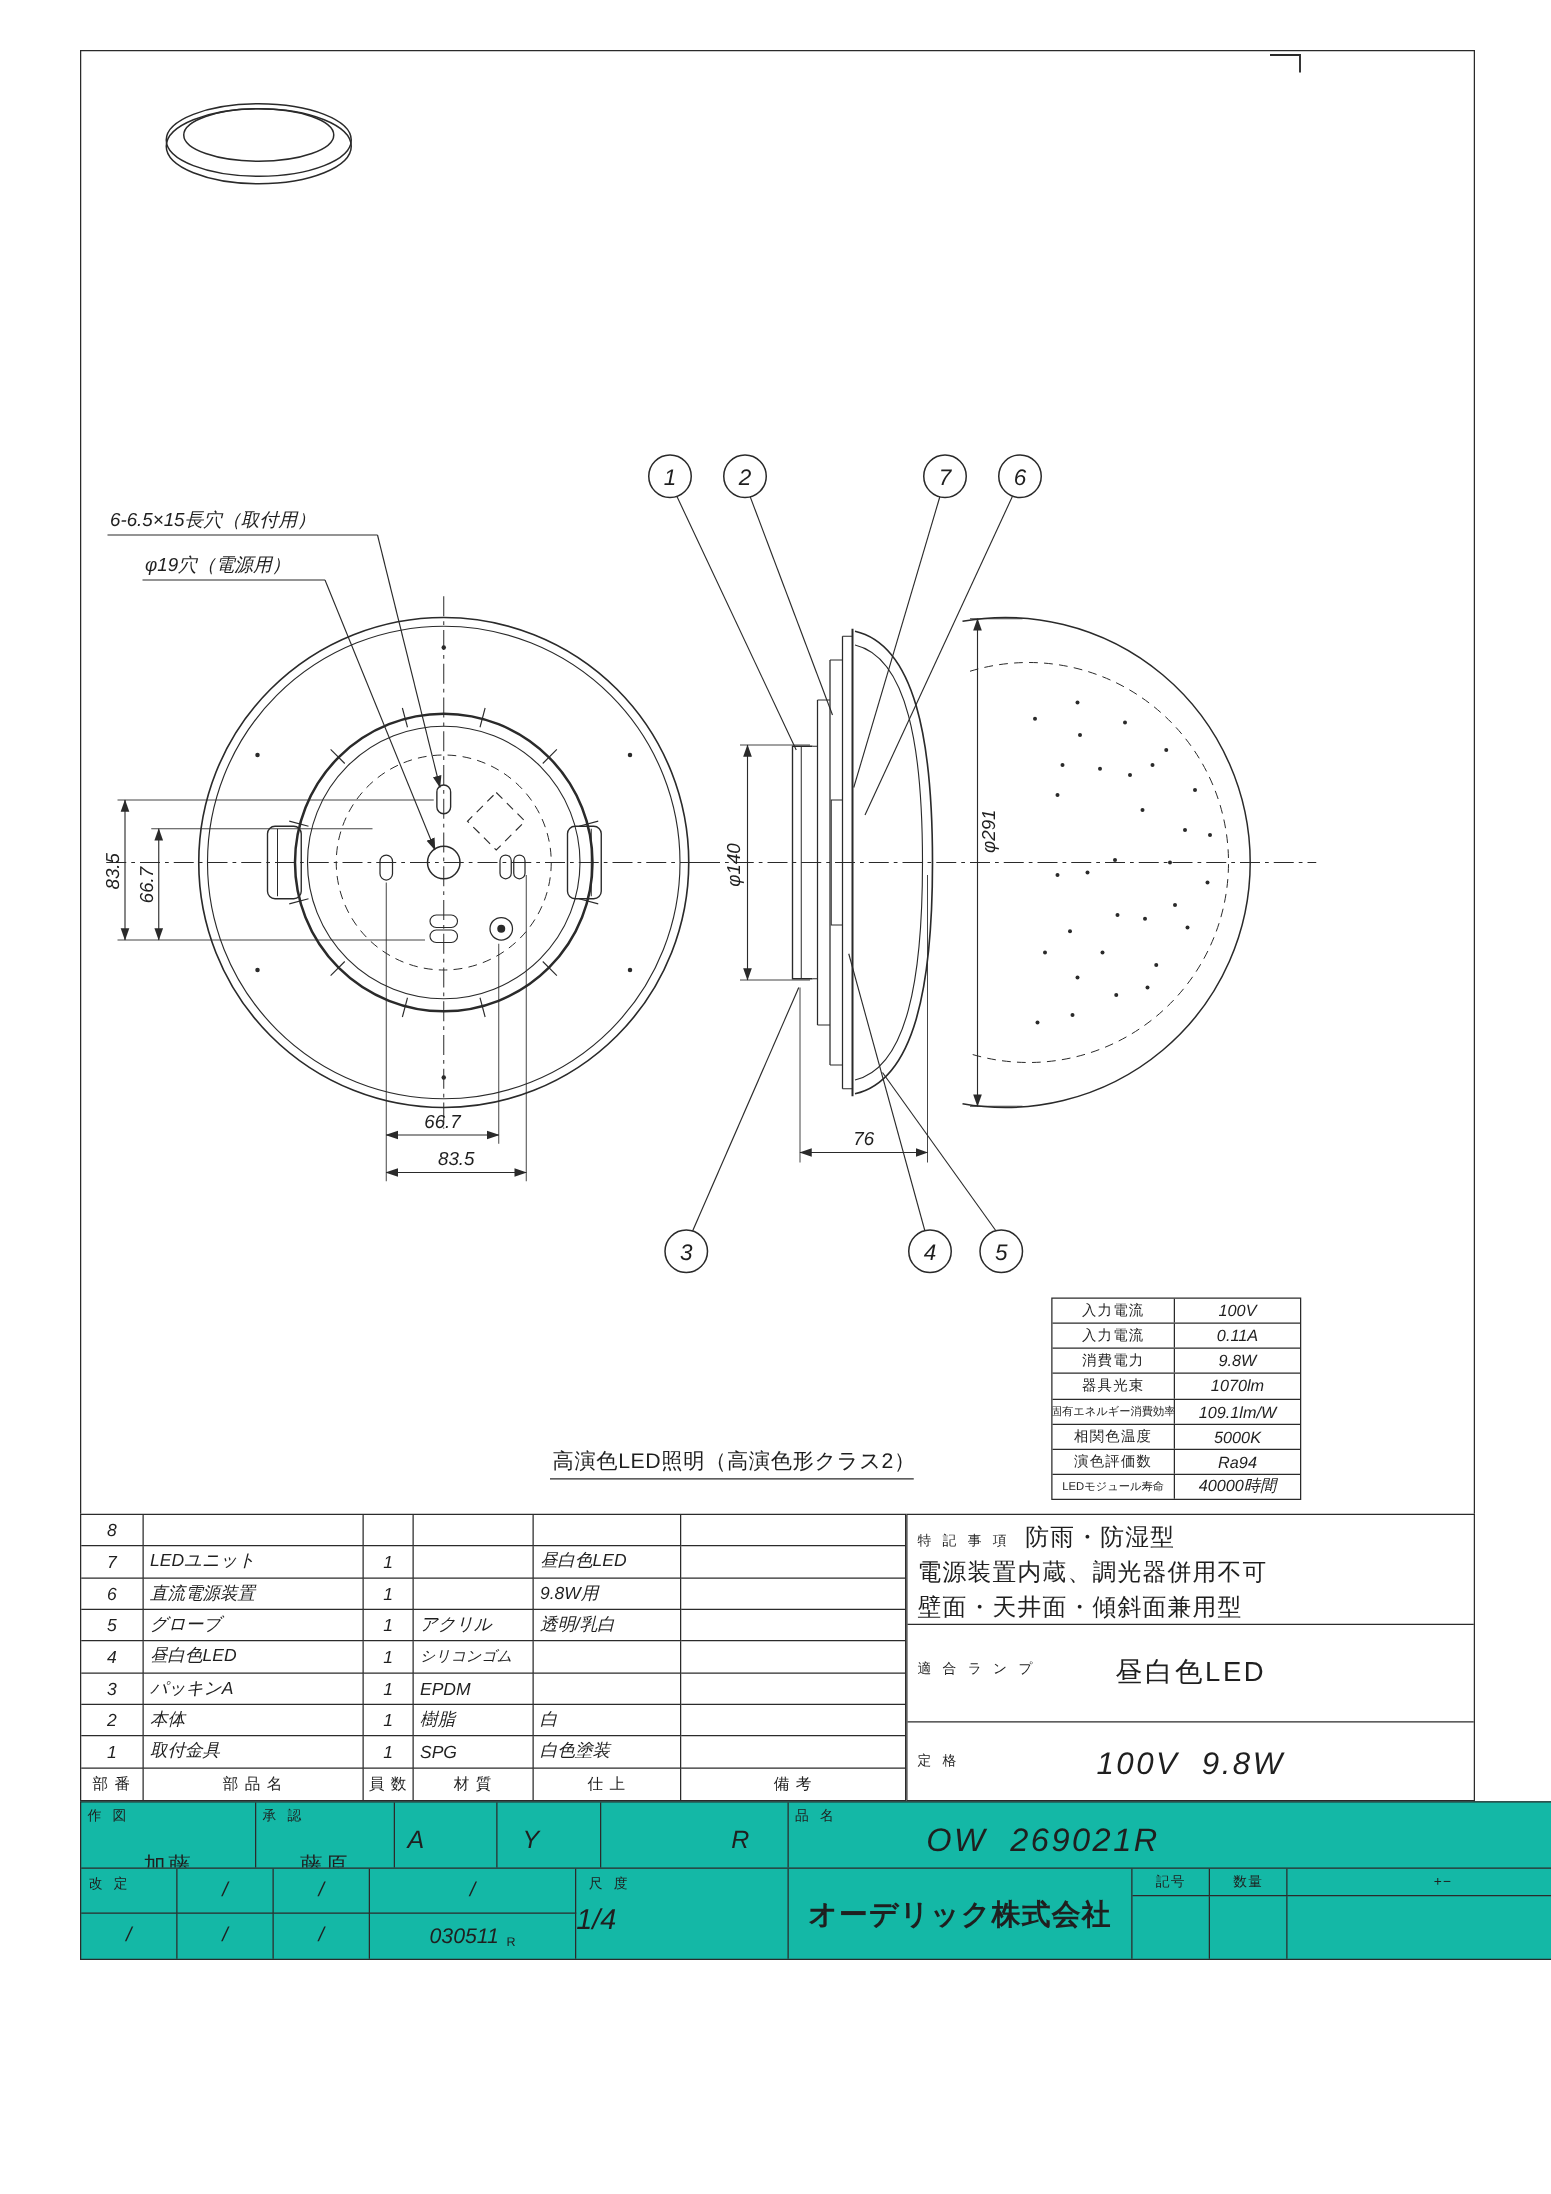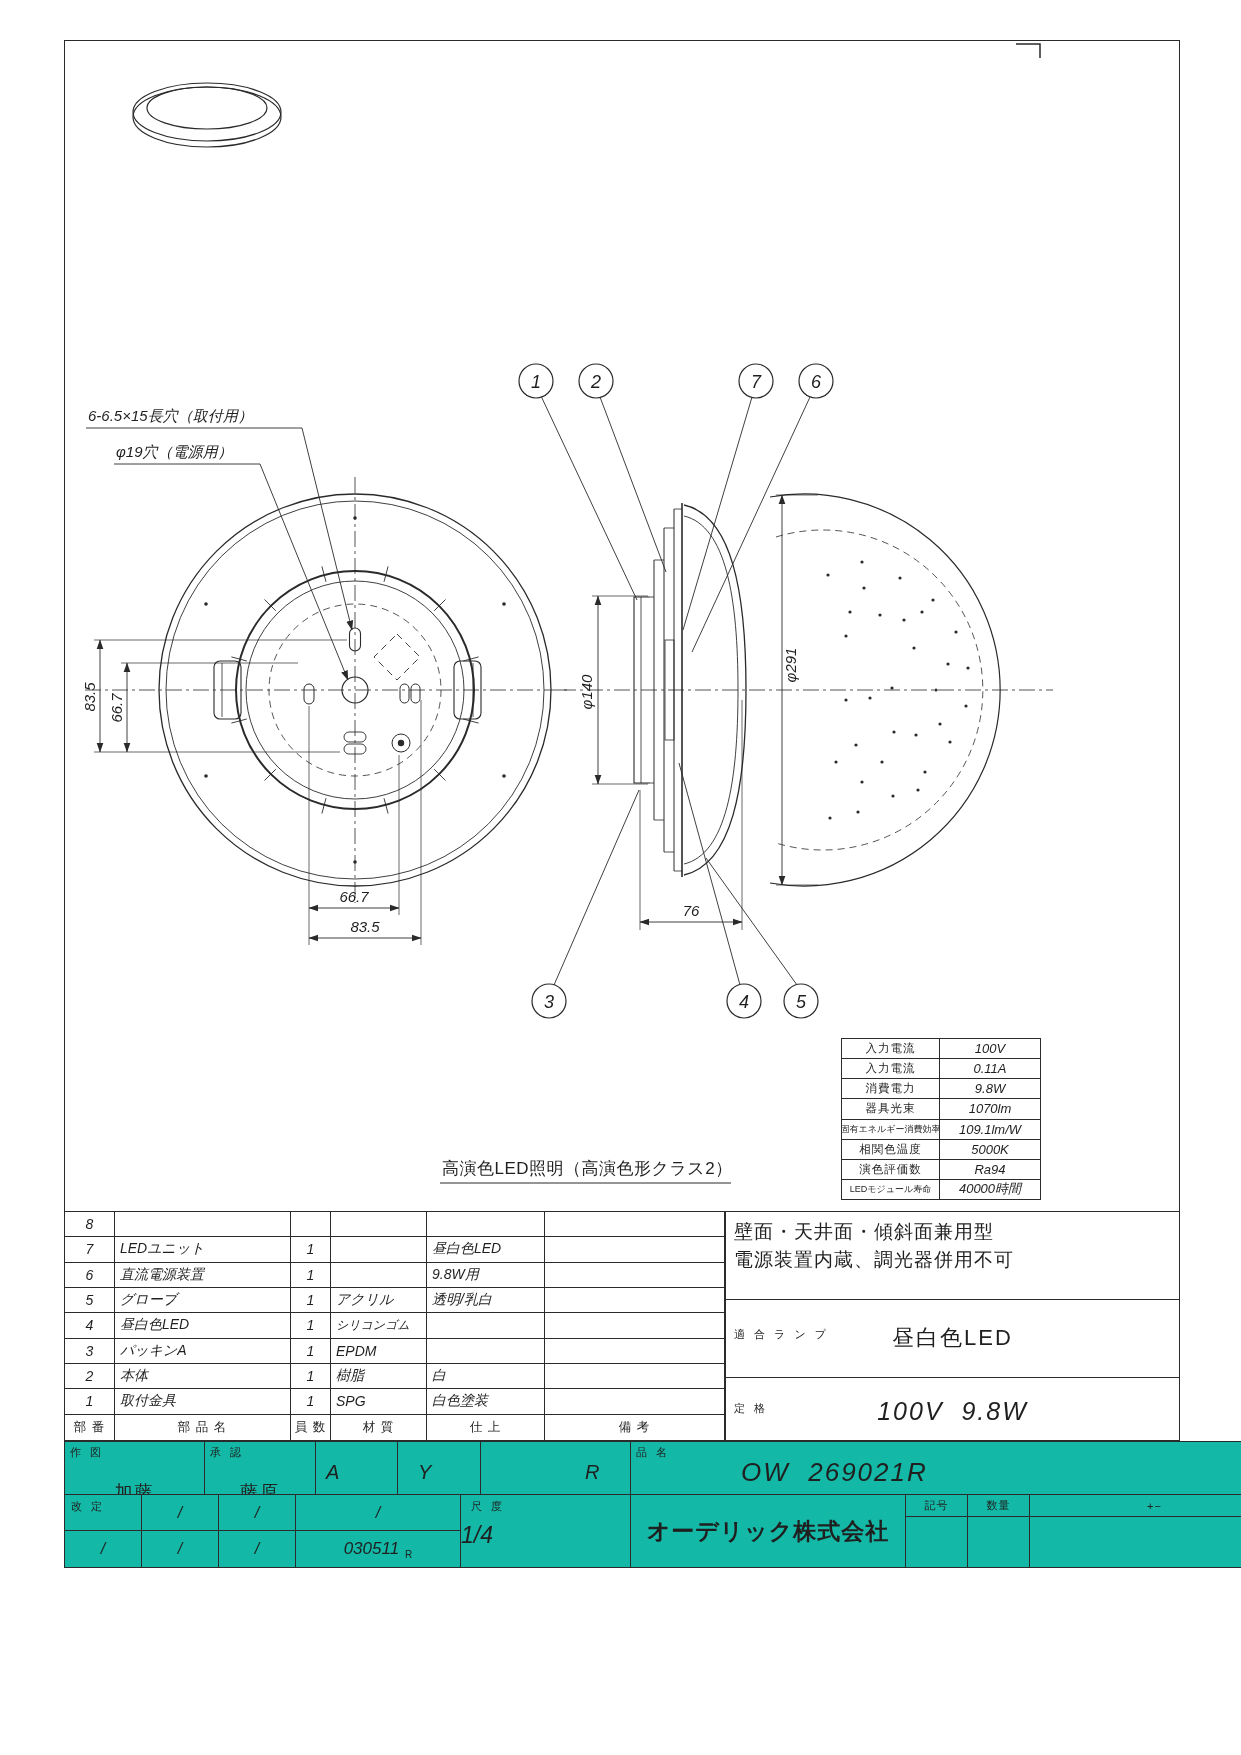--- a/index.html
+++ b/index.html
@@ -26,21 +26,21 @@
   .spec-label { width:98px; border-right:1px solid #2b2b2b; display:flex; align-items:center; justify-content:center; font-size:11.5px; letter-spacing:1px; white-space:nowrap; overflow:hidden; }
   .spec-label.sm { font-size:9px; letter-spacing:0; }
   .spec-value { flex:1; display:flex; align-items:center; justify-content:center; font-size:13px; font-style:italic; white-space:nowrap; }
 
   
   .parts-table { position:absolute; left:64px; top:1211px; width:661px; height:230px; border:1.2px solid #2b2b2b; display:grid; grid-template-columns:50px 176px 40px 96px 118px 1fr; grid-template-rows:repeat(9,1fr); background:#fff; }
   .pcell { border-right:1px solid #2b2b2b; border-bottom:1px solid #2b2b2b; display:flex; align-items:center; padding:0 5px; font-size:14px; font-style:italic; overflow:hidden; white-space:nowrap; }
   .pcell.c-no, .pcell.c-qty { justify-content:center; padding:0; }
   .pcell.last { border-right:none; }
   .pcell.bottom { border-bottom:none; }
-  .pcell.hdr { justify-content:center; font-style:normal; font-size:12.5px; letter-spacing:1px; padding:0; }
+  .pcell.hdr { justify-content:center; font-style:normal; font-size:12.5px; letter-spacing:1px; padding:0;font-family:Liberation Serif, serif; }
   .pcell.small { font-size:12px; }
 
   
   .notes-block { position:absolute; left:725px; top:1211px; width:455px; height:230px; border:1.2px solid #2b2b2b; background:#fff; }
   .small-label { font-size:11px; letter-spacing:3px; white-space:nowrap; }
   .tokki { height:88px; border-bottom:1px solid #2b2b2b; padding:5px 8px 0; }
   .tokki-line1 { display:flex; align-items:baseline; gap:12px; }
   .tokki-text { font-size:19px; letter-spacing:1px; }
   .tokki .tokki-text.ln { margin-top:2px; }
   .lamp { height:55px; border-bottom:1px solid #2b2b2b; position:relative; }
@@ -374,22 +374,26 @@
     <div class="pcell hdr c-no bottom">部 番</div>
       <div class="pcell hdr bottom">部 品 名</div>
       <div class="pcell hdr bottom">員 数</div>
       <div class="pcell hdr bottom">材 質</div>
       <div class="pcell hdr bottom">仕 上</div>
       <div class="pcell hdr last bottom">備 考</div>
   </div>
 
   <div class="notes-block">
     <div class="tokki">
+      <div class="tokki-line1">
+        <span class="small-label">特 記 事 項</span>
+        <span class="tokki-text">防雨・防湿型</span>
+      </div>
+      <div class="tokki-text ln">電源装置内蔵、調光器併用不可</div>
       <div class="tokki-text ln">壁面・天井面・傾斜面兼用型</div>
-      <div class="tokki-text ln">電源装置内蔵、調光器併用不可</div>
     </div>
     <div class="lamp">
       <span class="small-label">適 合 ラ ン プ</span>
       <div class="lamp-value">昼白色LED</div>
     </div>
     <div class="rating">
       <span class="small-label">定 格</span>
       <div class="rating-value">100V  9.8W</div>
     </div>
     <div class="nbottom">

